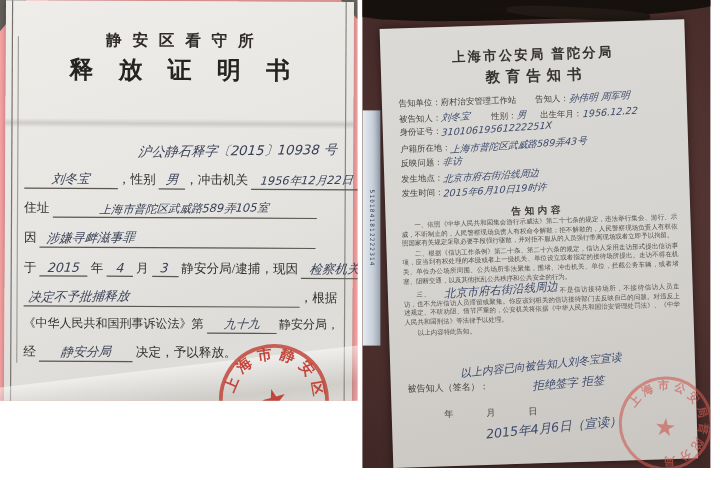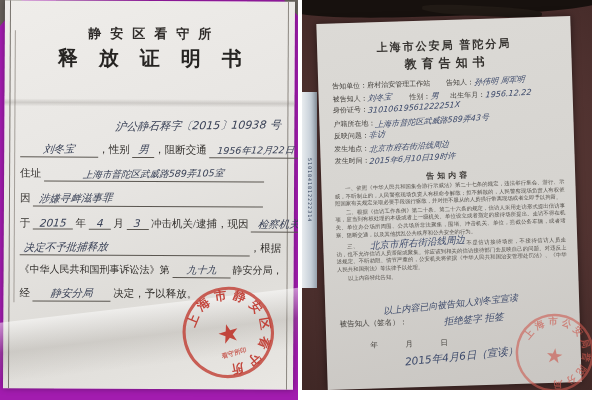--- a/index.html
+++ b/index.html
@@ -1,20 +1,20 @@
 <!DOCTYPE html>
 <html><head>
 <meta charset="utf-8">
 <style>
   * { margin:0; padding:0; box-sizing:border-box; }
   body { width:600px; height:400px; background:#ffffff; font-family:"Liberation Serif", serif; overflow:hidden; }
   .stage { position:relative; width:600px; height:400px; background:#ffffff; }
 
   
-  .photo-left { position:absolute; left:0; top:0; width:298px; height:400px; background:#a21caf; overflow:hidden; }
+  .photo-left { position:absolute; left:0; top:0; width:298px; height:334px; background:#fca5a5; overflow:hidden; }
   .pl-corner-tl { position:absolute; left:0; top:0; width:0; height:0; border-top:26px solid #655f59; border-right:22px solid transparent; }
   .pl-corner-tr { position:absolute; right:0; top:0; width:0; height:0; border-top:16px solid #6d6861; border-left:14px solid transparent; }
   .paper-left { position:absolute; left:4px; top:1px; width:290px; height:388px;
     background:linear-gradient(160deg,#efedea 0%,#e7e5e2 45%,#dedcd8 70%,#e9e7e3 100%);
     box-shadow:0 0 6px rgba(0,0,0,.35); transform:rotate(.3deg); }
   .lp-vline1 { position:absolute; left:5px; top:0; width:1px; height:100%; background:#77726c; }
   .lp-vline2 { position:absolute; left:10px; top:30px; width:1px; height:70%; background:#a39e98; }
   .lp-vline3 { position:absolute; right:6px; top:0; width:1px; height:100%; background:#8b8680; }
   .lp-fold1 { position:absolute; left:0; top:98px; width:100%; height:8px; background:linear-gradient(#0000, rgba(120,115,110,.25), #0000); }
   .lp-fold2 { position:absolute; left:-20px; top:300px; width:140%; height:60px; transform:rotate(-7deg); background:linear-gradient(rgba(255,255,255,.5), rgba(140,135,128,.22), #0000); }
@@ -74,42 +74,42 @@
 
       <div class="l-org">静安区看守所</div>
       <div class="l-title">释 放 证 明 书</div>
 
       <div class="l-ref hw">
         <span class="hw-i" style="font-size:11px">沪公静石释字〔2015〕10938 号</span>
       </div>
 
       <div class="l-row" style="top:142px;">
         <span class="u hw" style="width:78px;"><span class="hw-i">刘冬宝</span></span><span>，性别</span>
-        <span class="u hw" style="width:22px;"><span class="hw-i">男</span></span><span>，阻断交通</span>
+        <span class="u hw" style="width:22px;"><span class="hw-i">男</span></span><span>，冲击机关</span>
         <span class="u hw" style="min-width:92px;font-size:9.5px"><span class="hw-i">1956年12月22日</span></span>
       </div>
 
       <div class="l-row" style="top:166px;">
         <span>住址</span>
         <span class="u hw" style="min-width:220px;"><span class="hw-i" style="font-size:9.5px">上海市普陀区武威路589弄105室</span></span>
       </div>
 
       <div class="l-row" style="top:191px;">
         <span>因</span>
         <span class="u hw" style="min-width:230px;text-align:left;padding-left:6px;"><span class="hw-i">涉嫌寻衅滋事罪</span></span>
       </div>
 
       <div class="l-row" style="top:216px;">
         <span>于</span>
         <span class="u hw" style="width:40px;"><span class="hw-i">2015</span></span>
         <span>年</span>
         <span class="u hw" style="width:22px;"><span class="hw-i">4</span></span>
         <span>月</span>
         <span class="u hw" style="width:22px;"><span class="hw-i">3</span></span>
-        <span>冲击机关/逮捕，现因</span>
+        <span>静安分局/逮捕，现因</span>
         <span class="u hw" style="width:56px;"><span class="hw-i">检察机关</span></span>
       </div>
 
       <div class="l-row" style="top:240px;">
         <span class="u hw" style="min-width:230px;text-align:left;padding-left:4px;"><span class="hw-i">决定不予批捕释放</span></span><span>，根据</span>
       </div>
 
       <div class="l-row" style="top:262px;font-size:10px;">
         <span>《中华人民共和国刑事诉讼法》第</span>
         <span class="u hw" style="width:58px;"><span class="hw-i">九十九</span></span>

